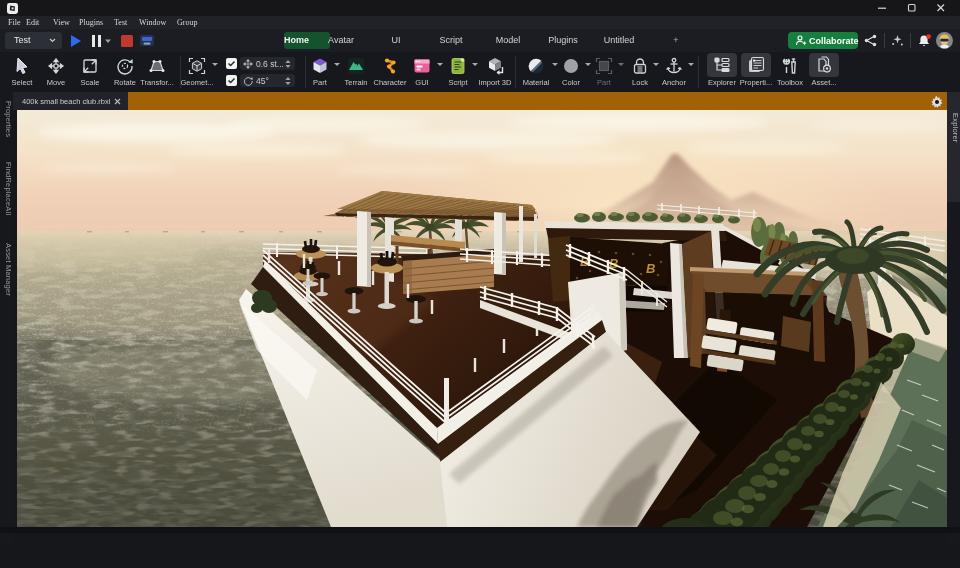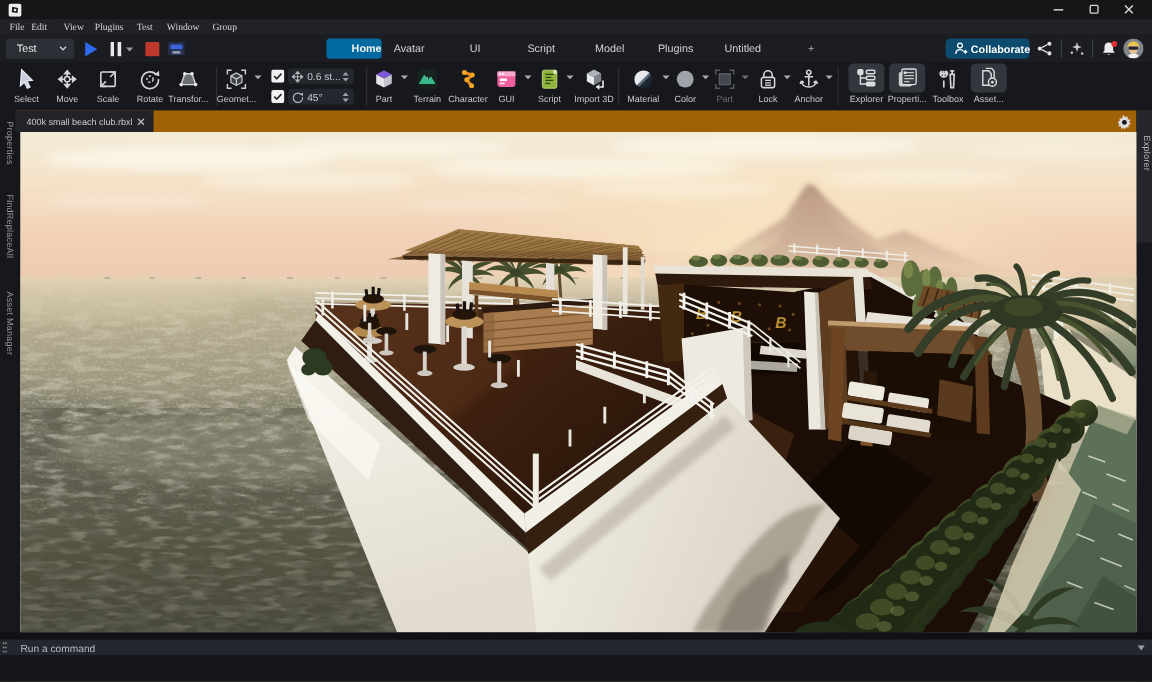--- a/index.html
+++ b/index.html
@@ -10,22 +10,22 @@
   #titlebar{left:0;top:0;width:960px;height:16px;background:#161619;color:#e4e4e4;font-size:8px;}
   #titlebar .ttext{position:absolute;left:25px;top:3px;letter-spacing:-.15px;}
   .winbtn{position:absolute;top:4px;color:#dedede;font-size:9px;}
   
   #menubar{left:0;top:16px;width:960px;height:13px;background:#202227;color:#d6d7d9;font-size:8px;}
   .mitem{position:absolute;top:2px;font-family:Liberation Serif, serif;}
   
   #toolbar{left:0;top:29px;width:960px;height:23px;background:#1b1d22;}
   #testbtn{position:absolute;left:5px;top:3px;width:57px;height:17px;background:#2c2f35;border-radius:3px;color:#e8e8e8;font-size:9px;}
   .rtab{position:absolute;top:3px;height:17px;line-height:17px;color:#d2d3d6;font-size:9px;transform:translateX(-50%);}
-  #hometab{position:absolute;left:272px;top:3px;width:46px;height:17px;background:#0369a1;border-radius:3px;color:#f2f2f2;font-size:9px;font-weight:bold;text-align:right;line-height:17px;}
-  #collab{position:absolute;left:788px;top:3px;width:70px;height:17px;background:#0c4a6e;border-radius:4px;color:#fff;font-size:9px;font-weight:bold;}
+  #hometab{position:absolute;left:284px;top:3px;width:46px;height:17px;background:#14532d;border-radius:3px;color:#f2f2f2;font-size:9px;font-weight:bold;text-align:left;line-height:17px;}
+  #collab{position:absolute;left:788px;top:3px;width:70px;height:17px;background:#15803d;border-radius:4px;color:#fff;font-size:9px;font-weight:bold;}
   
   #ribbon{left:0;top:52px;width:960px;height:40px;background:#17181d;}
   .ric{position:absolute;top:5px;width:18px;height:18px;transform:translateX(-50%);}
   .rlabel{position:absolute;top:26px;font-size:7.5px;color:#c7c9cc;transform:translateX(-50%);white-space:nowrap;}
   .rsep{position:absolute;top:4px;width:1px;height:32px;background:#2c2e34;}
   .rarrow{position:absolute;top:11px;width:0;height:0;border-left:3px solid transparent;border-right:3px solid transparent;border-top:3.5px solid #a9abaf;}
   
   #doctabs{left:13px;top:92px;width:947px;height:18px;background:#a16207;}
   #doctab{position:absolute;left:0px;top:0px;width:115px;height:18px;background:#212329;color:#ccced1;font-size:7.5px;}
   
@@ -938,28 +938,14 @@
       <ellipse cx="860" cy="261" rx="3.5" ry="2.5" fill="#7f8f4d" opacity=".42"></ellipse>
       <ellipse cx="872" cy="249" rx="3.3" ry="2.3" fill="#7f8f4d" opacity=".42"></ellipse>
       <ellipse cx="884" cy="236" rx="3.1" ry="2.2" fill="#7f8f4d" opacity=".42"></ellipse>
       <ellipse cx="668" cy="424" rx="26" ry="16" fill="#232d18"></ellipse>
     </g>
     <polygon points="864,272 884,298 862,350 838,398 820,417 806,417 826,362 848,312" fill="#d5ccb0" opacity=".85"></polygon>
   </svg>
   </div>
 
   <div class="abs" id="cmdgap"></div>
-  <div class="abs" id="cmdbar">
-    <svg style="position:absolute;left:2px;top:2px" width="4" height="9" viewBox="0 0 4 9">
-        <circle cx="1" cy="1" r=".8" fill="#888"></circle>
-        <circle cx="1" cy="4.5" r=".8" fill="#888"></circle>
-        <circle cx="1" cy="8" r=".8" fill="#888"></circle>
-        <circle cx="3" cy="1" r=".8" fill="#888"></circle>
-        <circle cx="3" cy="4.5" r=".8" fill="#888"></circle>
-        <circle cx="3" cy="8" r=".8" fill="#888"></circle>
-      </svg>
-    <span style="position:absolute;left:17px;top:1.5px">Run a command</span>
-    <svg style="position:absolute;left:947px;top:4px" width="8" height="6" viewBox="0 0 8 6">
-        <path d="M1 1 h6 l-3 4 z" fill="#9b9da1"></path>
-      </svg>
-  </div>
   <div class="abs" id="bottomarea"></div>
 </div>
 
 </body></html>

